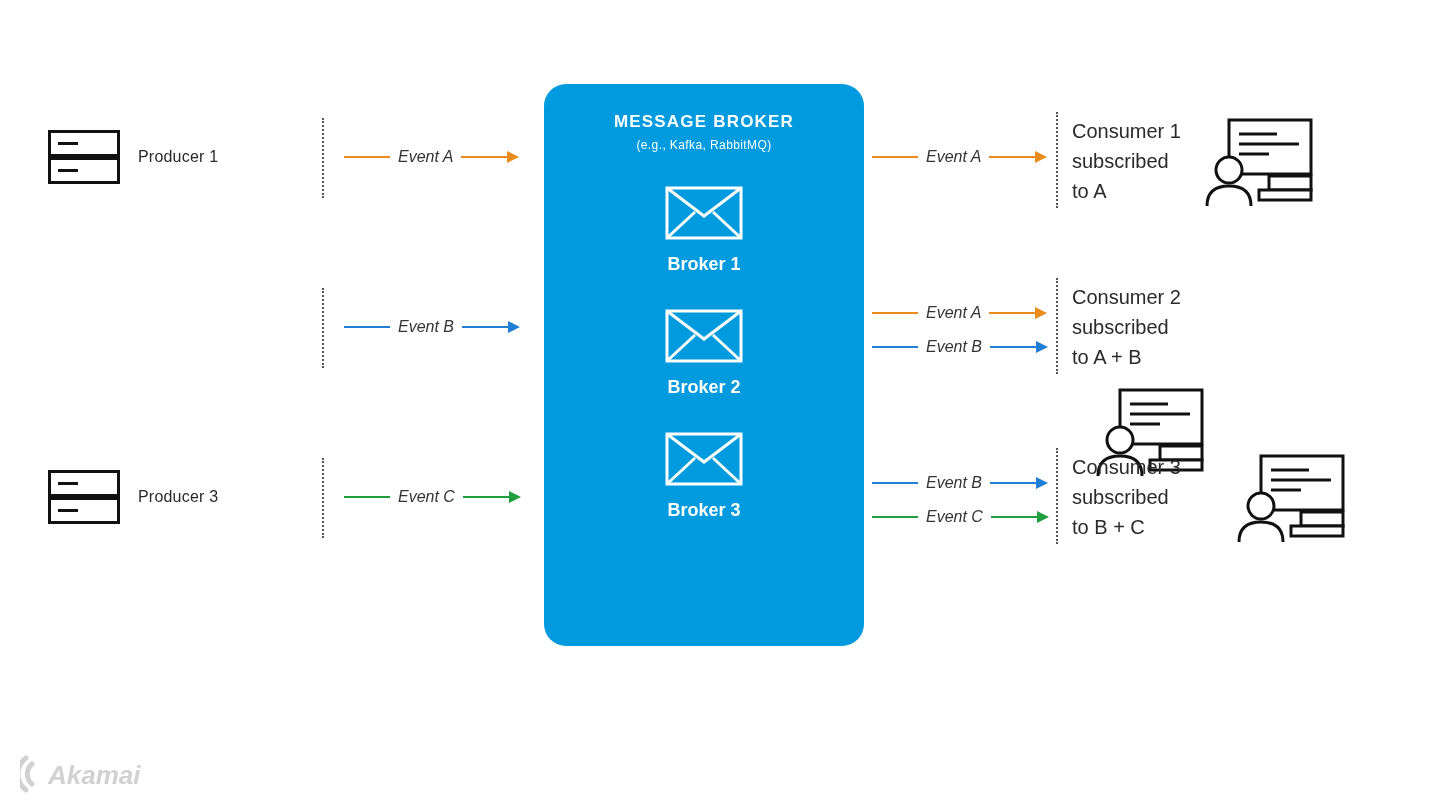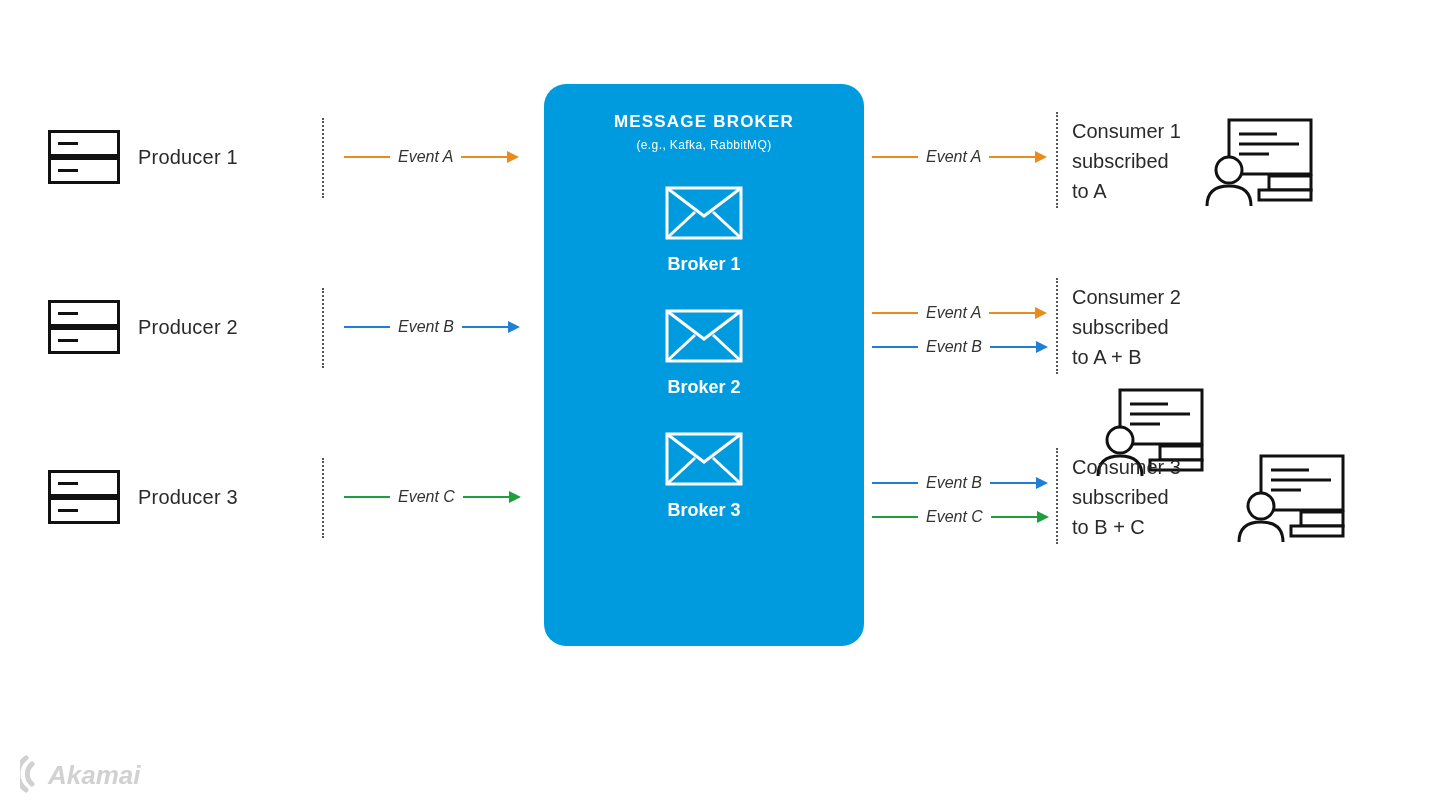--- a/index.html
+++ b/index.html
@@ -9,21 +9,21 @@
     background: #ffffff;
     font-family: Arial, Helvetica, sans-serif;
     position: relative;
     overflow: hidden;
   }
   .stage { position: absolute; inset: 0; }
 
   
   .producer { position: absolute; display: flex; align-items: center; }
   .server-icon { width: 72px; height: 54px; }
-  .producer-label { font-size: 20px; color: #2a2a2a; margin-left: 18px; letter-spacing: .2px; }
+  .producer-label { font-size: 16px; color: #2a2a2a; margin-left: 18px; letter-spacing: .2px; }
 
   
   .vdotted { position: absolute; width: 0; border-left: 2px dotted #555; }
 
   
   .event-arrow { position: absolute; display: flex; align-items: center; }
   .event-label { font-size: 16px; font-style: italic; color: #333; margin: 0 8px; white-space: nowrap; }
   .line { height: 2px; }
   .arrowhead { width: 0; height: 0; border-top: 6px solid transparent; border-bottom: 6px solid transparent; }
   .c-orange { background: #ea8b1b; }
@@ -64,29 +64,20 @@
 
   <div class="producer" style="left:48px; top:130px;">
     <svg class="server-icon" viewBox="0 0 72 54">
       <rect x="1.5" y="1.5" width="69" height="24" fill="none" stroke="#111" stroke-width="3"></rect>
       <rect x="1.5" y="28.5" width="69" height="24" fill="none" stroke="#111" stroke-width="3"></rect>
       <line x1="10" y1="13.5" x2="30" y2="13.5" stroke="#111" stroke-width="3"></line>
       <line x1="10" y1="40.5" x2="30" y2="40.5" stroke="#111" stroke-width="3"></line>
     </svg>
     <div class="producer-label">Producer 1</div>
   </div>
-  <div class="producer" style="left:48px; top:300px;">
-    <svg class="server-icon" viewBox="0 0 72 54">
-      <rect x="1.5" y="1.5" width="69" height="24" fill="none" stroke="#111" stroke-width="3"></rect>
-      <rect x="1.5" y="28.5" width="69" height="24" fill="none" stroke="#111" stroke-width="3"></rect>
-      <line x1="10" y1="13.5" x2="30" y2="13.5" stroke="#111" stroke-width="3"></line>
-      <line x1="10" y1="40.5" x2="30" y2="40.5" stroke="#111" stroke-width="3"></line>
-    </svg>
-    <div class="producer-label">Producer 2</div>
-  </div>
   <div class="producer" style="left:48px; top:470px;">
     <svg class="server-icon" viewBox="0 0 72 54">
       <rect x="1.5" y="1.5" width="69" height="24" fill="none" stroke="#111" stroke-width="3"></rect>
       <rect x="1.5" y="28.5" width="69" height="24" fill="none" stroke="#111" stroke-width="3"></rect>
       <line x1="10" y1="13.5" x2="30" y2="13.5" stroke="#111" stroke-width="3"></line>
       <line x1="10" y1="40.5" x2="30" y2="40.5" stroke="#111" stroke-width="3"></line>
     </svg>
     <div class="producer-label">Producer 3</div>
   </div>
 

